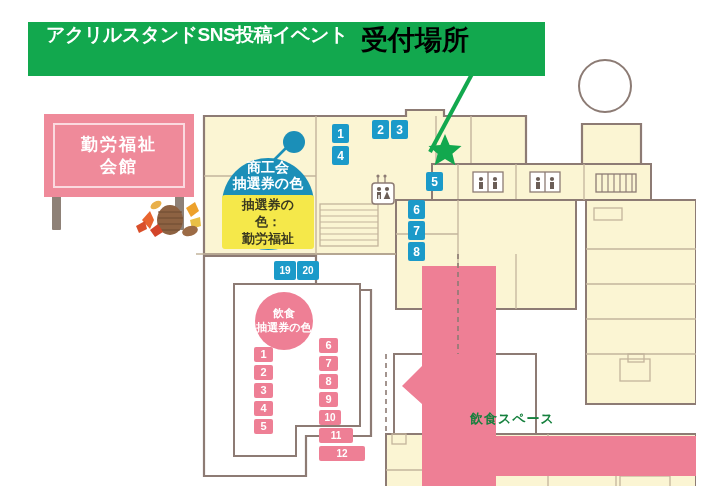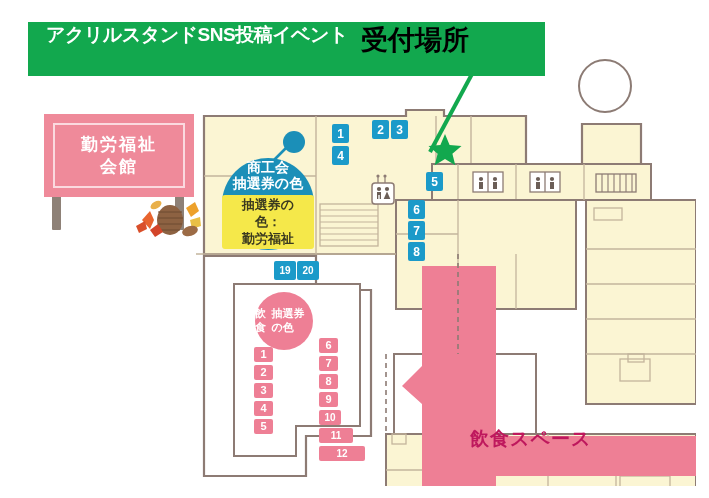--- a/index.html
+++ b/index.html
@@ -219,39 +219,39 @@
   .food-circle {
     position: absolute;
     left: 255px;
     top: 292px;
     width: 58px;
     height: 58px;
     border-radius: 50%;
     background: #ee7f95;
     z-index: 25;
     display: flex;
+    flex-direction: column;
     align-items: center;
     justify-content: center;
   }
   .food-circle span {
     color: #ffffff;
     font-weight: bold;
     font-size: 11px;
     line-height: 1.25;
   }
   .food-bar-label {
     position: absolute;
     left: 470px;
     top: 410px;
-    color: #be185d;
-    font-weight: bold;
-    font-size: 19px;
+    color: #15803d;
+    font-weight: bold;
+    font-size: 13px;
     z-index: 25;
     letter-spacing: 1px;
-    margin-top: 16px;
   }
   .star {
     position: absolute;
     left: 428px;
     top: 133px;
     z-index: 26;
   }
   .restroom {
     position: absolute;
     left: 370px;

